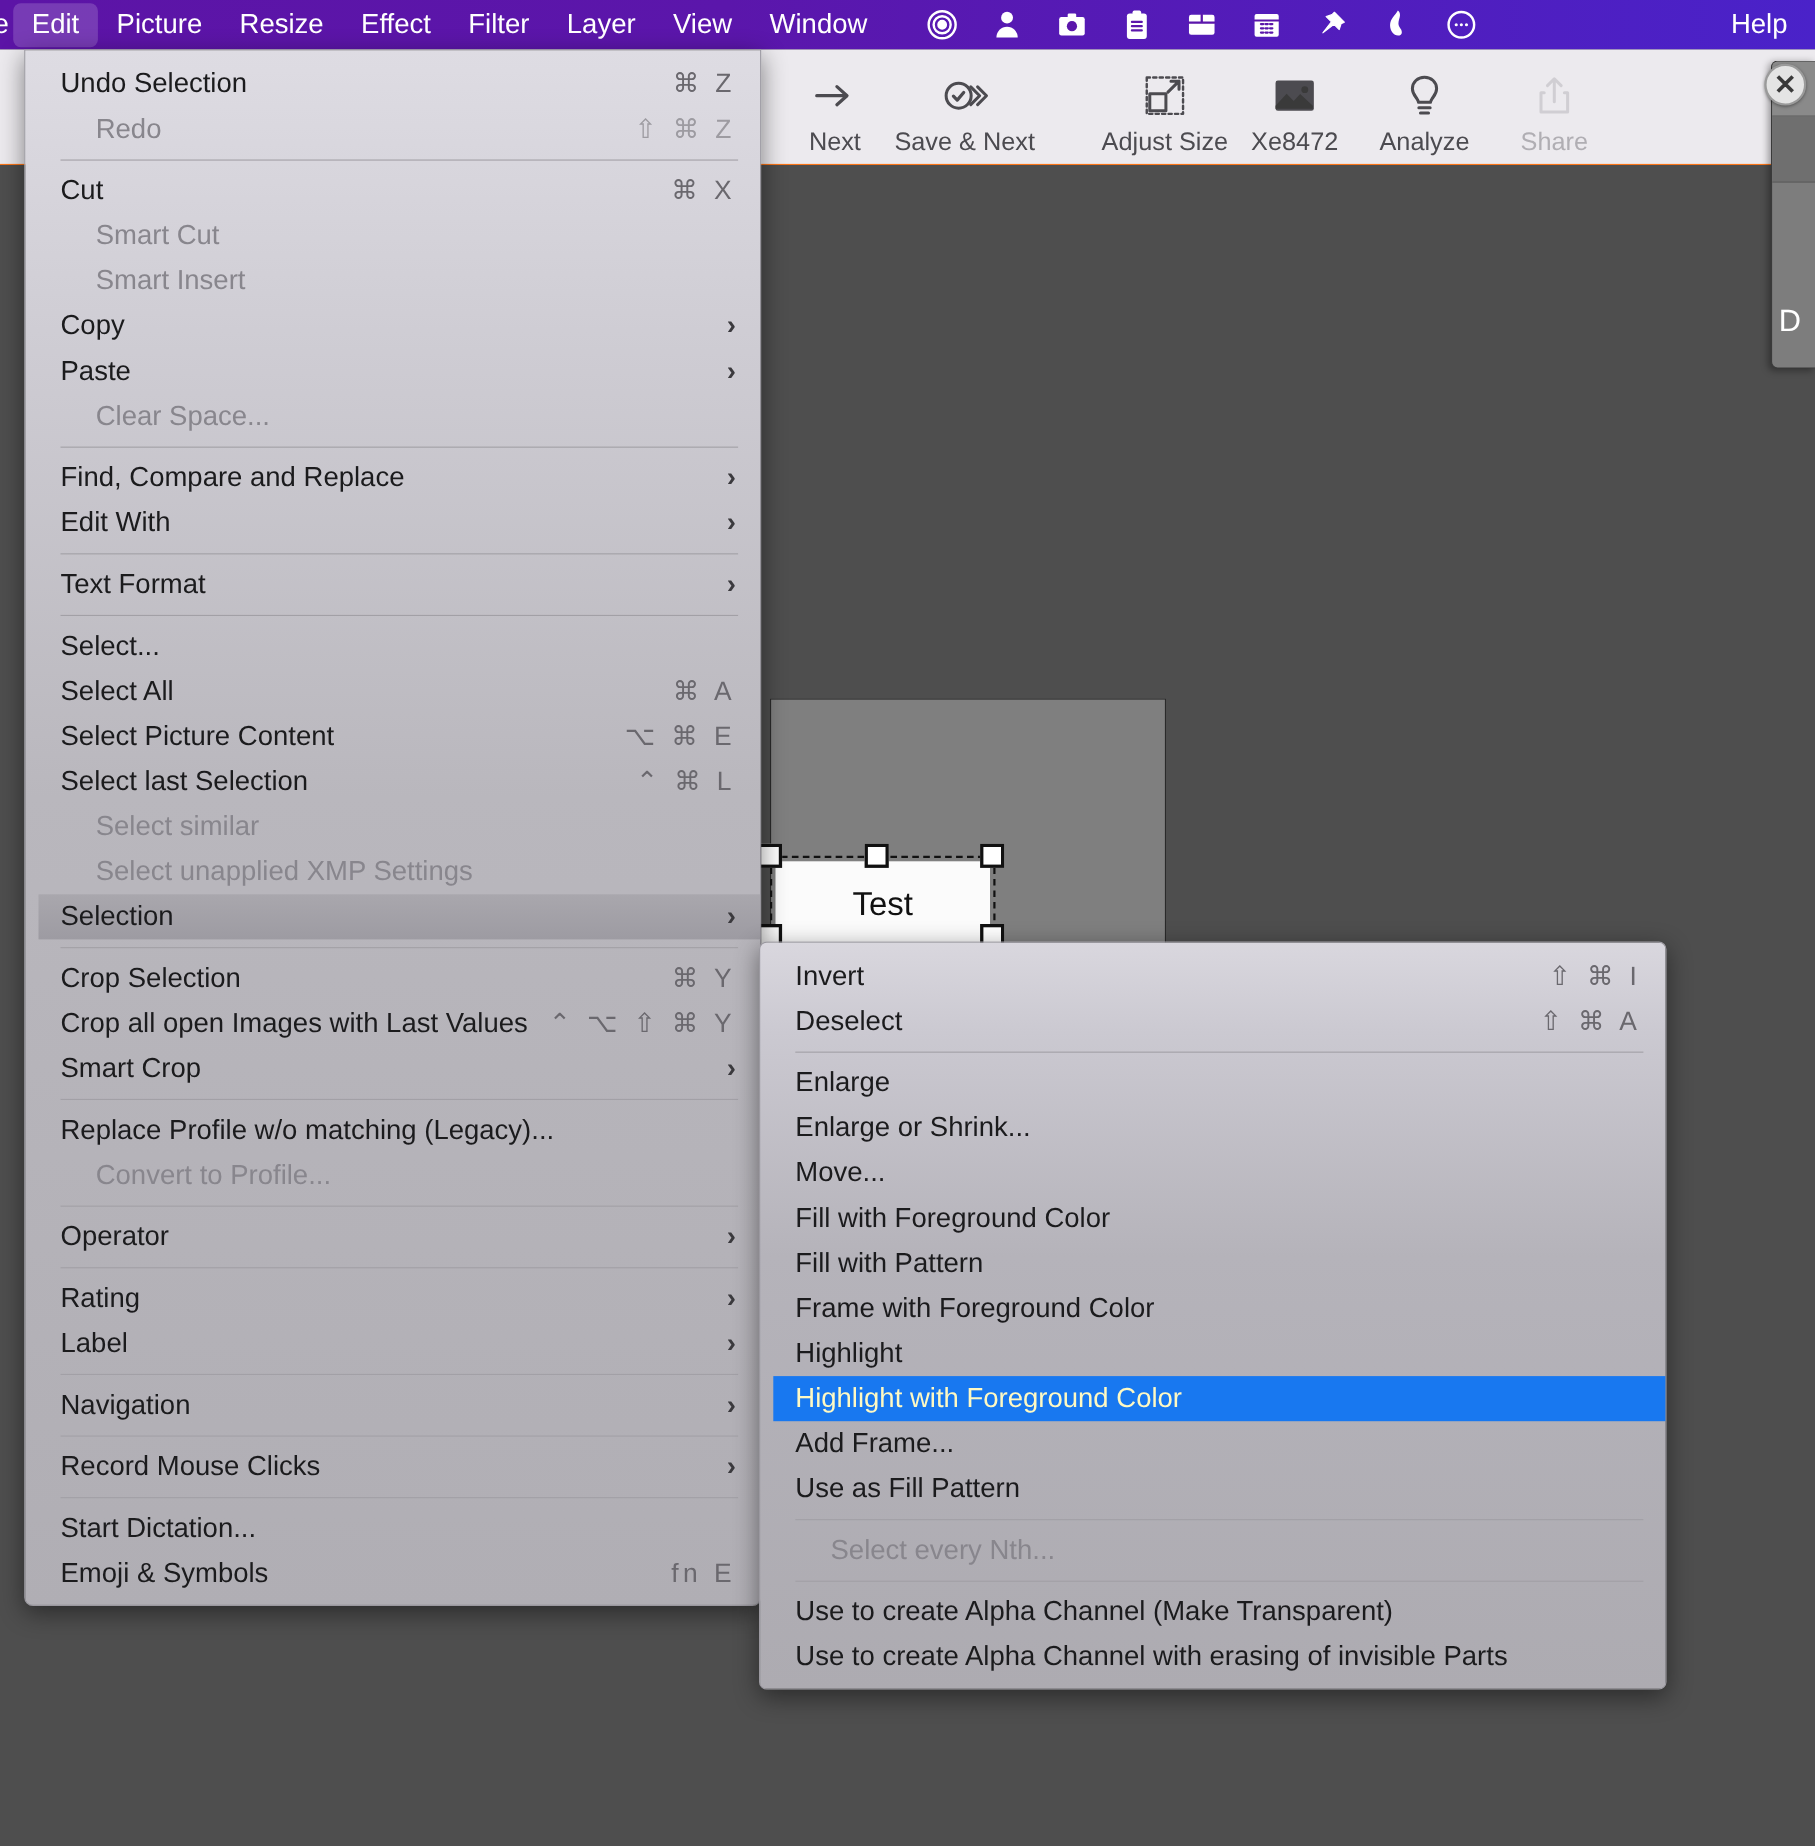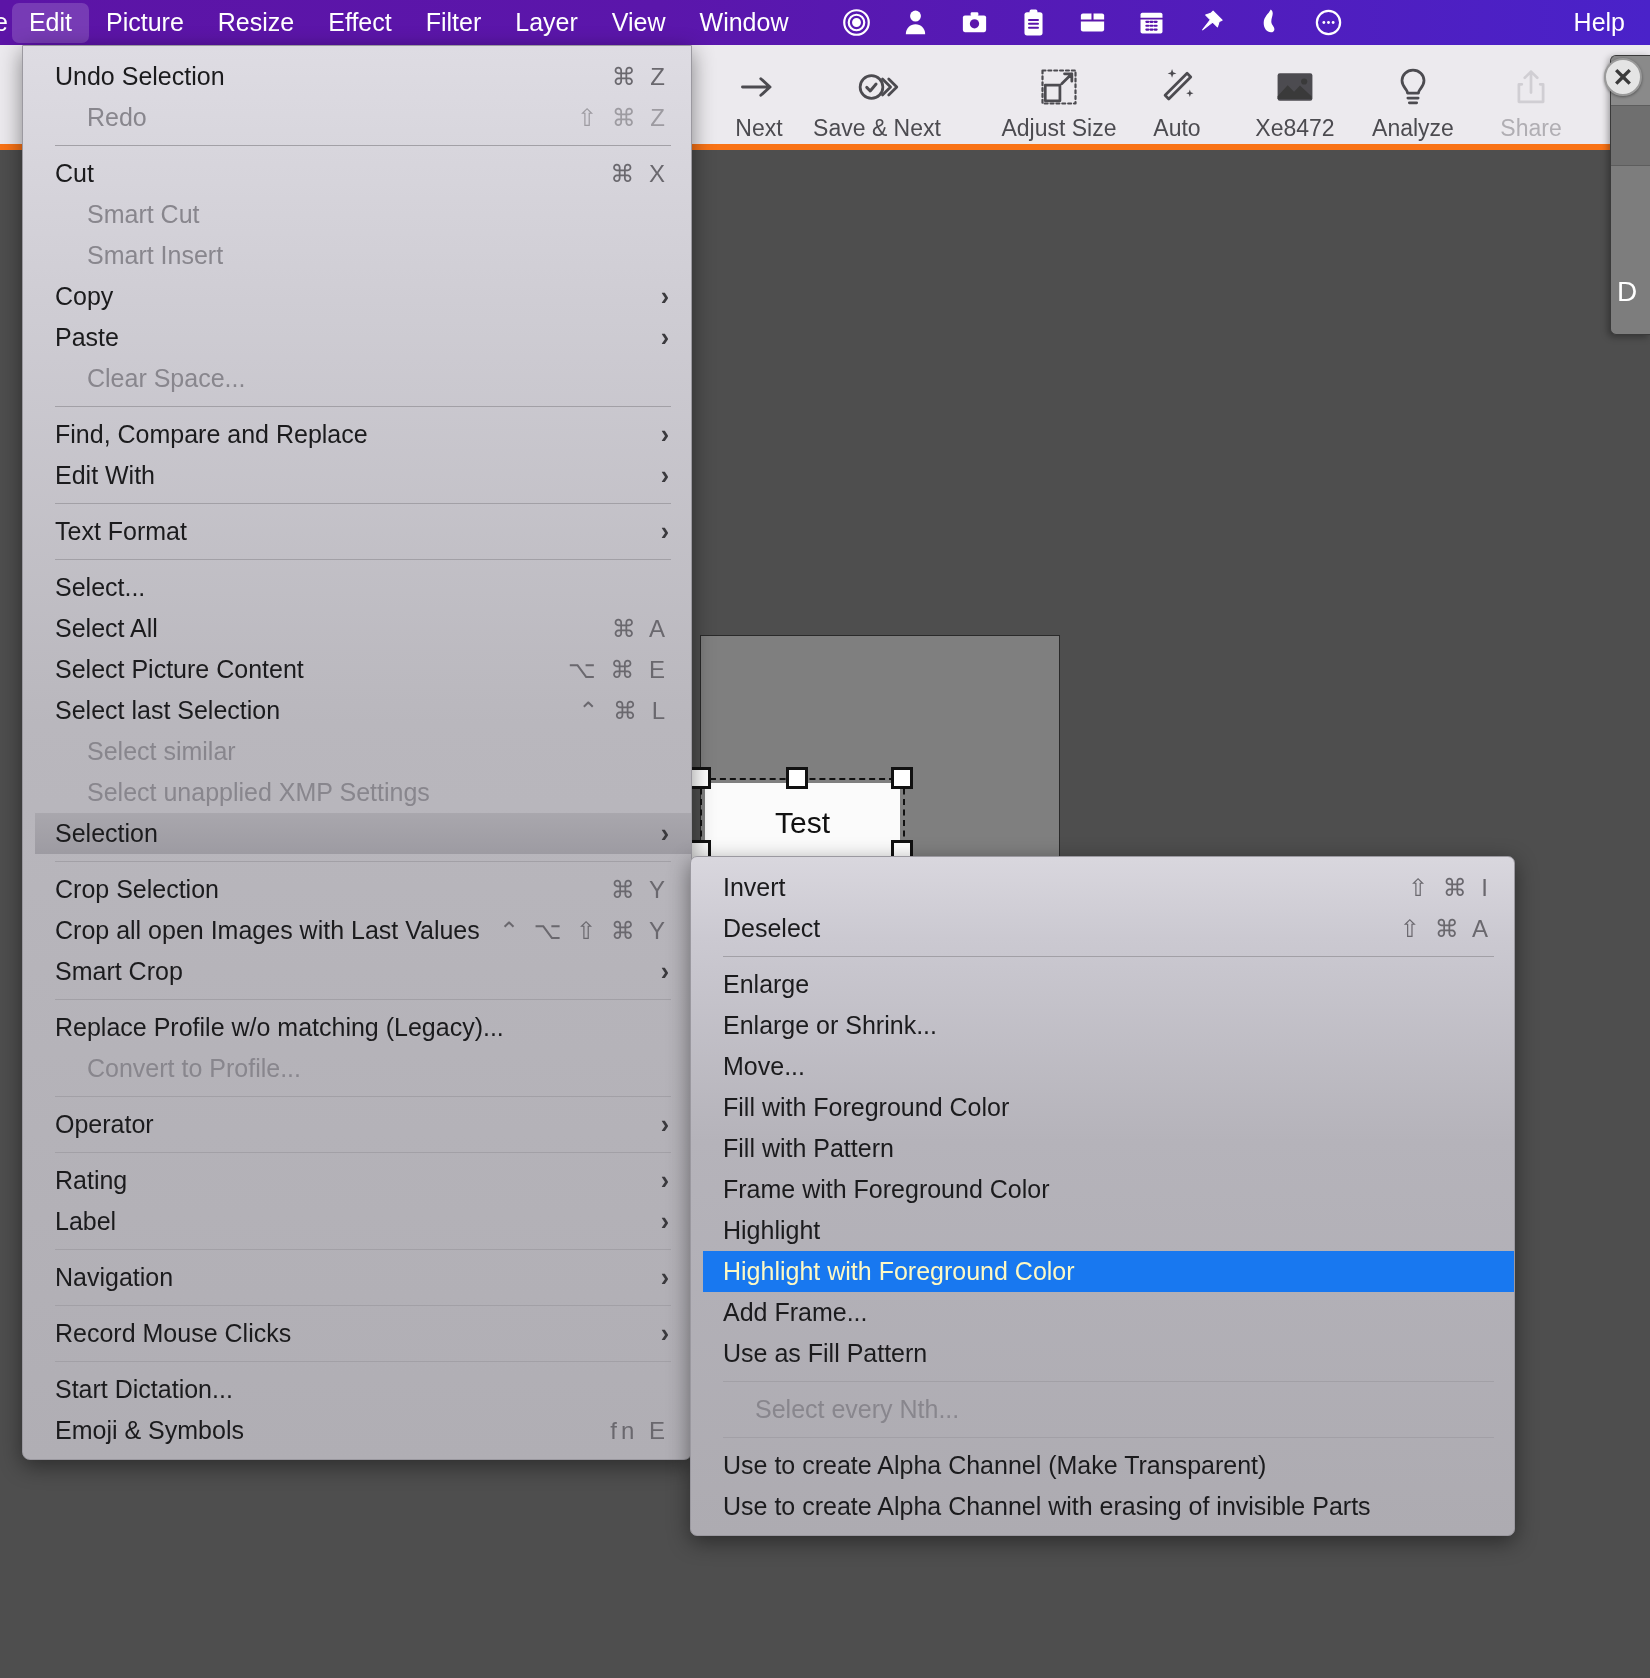--- a/index.html
+++ b/index.html
@@ -24,21 +24,21 @@
   }
   .menubar .mi.active { background: rgba(255,255,255,0.17); }
   .menubar .icon { padding: 0 14px; display: flex; align-items: center; justify-content:center; }
   .menubar .icon svg { display:block; }
   .menubar .spacer { flex: 1; }
 
   
   .toolbar {
     position: absolute; top: 45px; left: 0; width: 1650px; height: 105px;
     background: #eceaee;
-    border-bottom: 6px solid #f97316;
+    border-bottom: 1px solid #f97316;
   }
   .tb-group { position: absolute; top: 0; height: 105px; display: flex; align-items: flex-start; }
   .tb-item {
     width: 118px; height: 100%; display: flex; flex-direction: column;
     align-items: center; justify-content: flex-start; padding-top: 16px;
     color: #4c4b50; font-size: 23px;
   }
   .tb-item .ticon { height: 52px; display: flex; align-items: center; justify-content: center; }
   .tb-item .tlabel { margin-top: 2px; white-space: nowrap; }
   .tb-item.disabled { color: #b0aeb3; }
@@ -229,30 +229,20 @@
               <rect x="3" y="3" width="18" height="18" stroke-dasharray="1.6 1.6" stroke-width="1.2"></rect>
               <rect x="4.5" y="11" width="8" height="8.5" stroke-width="1.5"></rect>
               <path d="M13.5 10.2L19 4.8M19 4.8h-4M19 4.8v4" stroke-width="1.5"></path>
             </svg>
           </div>
           <div class="tlabel">Adjust Size</div>
         </div>
         <div class="tb-item">
           <div class="ticon" style="color: rgb(76, 75, 80);">
             <svg width="44" height="44" viewBox="0 0 24 24" fill="none" stroke="#4c4b50" stroke-width="1.7" stroke-linecap="round" stroke-linejoin="round">
-              <path d="M17.5 4.5L5.5 16.5l2 2L19.5 6.5z" stroke-width="1.5"></path>
-              <path d="M9.3 2.2l.6 1.8 1.8.6-1.8.6-.6 1.8-.6-1.8-1.8-.6 1.8-.6z" fill="currentColor" stroke="none"></path>
-              <path d="M19 13.4l.5 1.5 1.5.5-1.5.5-.5 1.5-.5-1.5-1.5-.5 1.5-.5z" fill="currentColor" stroke="none"></path>
-            </svg>
-          </div>
-          <div class="tlabel">Auto</div>
-        </div>
-        <div class="tb-item">
-          <div class="ticon" style="color: rgb(76, 75, 80);">
-            <svg width="44" height="44" viewBox="0 0 24 24" fill="none" stroke="#4c4b50" stroke-width="1.7" stroke-linecap="round" stroke-linejoin="round">
               <rect x="2.5" y="4.5" width="19" height="15" rx="1.2" fill="currentColor" stroke="none"></rect>
               <path d="M2.5 17l5.5-6 3.5 3.6 3.2-3.4 6.3 5.8v1.5H2.5z" fill="#3a3a3a" stroke="none"></path>
               <circle cx="17" cy="9" r="1.7" fill="#3a3a3a" stroke="none"></circle>
             </svg>
           </div>
           <div class="tlabel">Xe8472</div>
         </div>
         <div class="tb-item">
           <div class="ticon" style="color: rgb(76, 75, 80);">
             <svg width="44" height="44" viewBox="0 0 24 24" fill="none" stroke="#4c4b50" stroke-width="1.7" stroke-linecap="round" stroke-linejoin="round">

